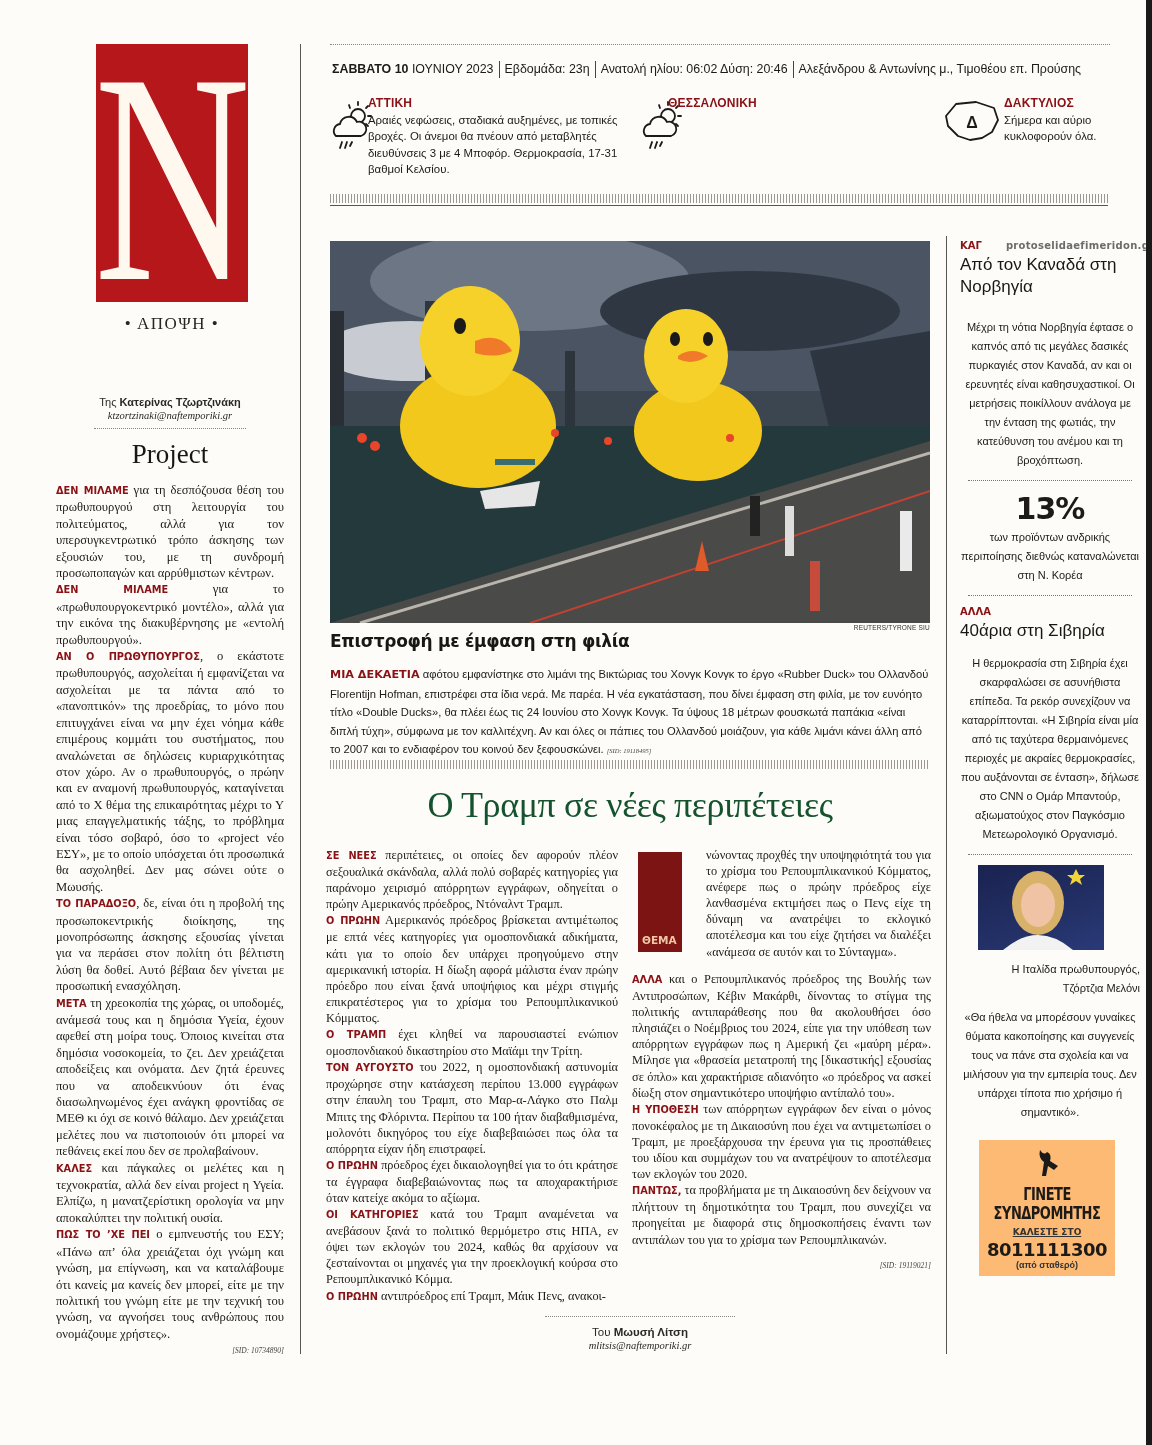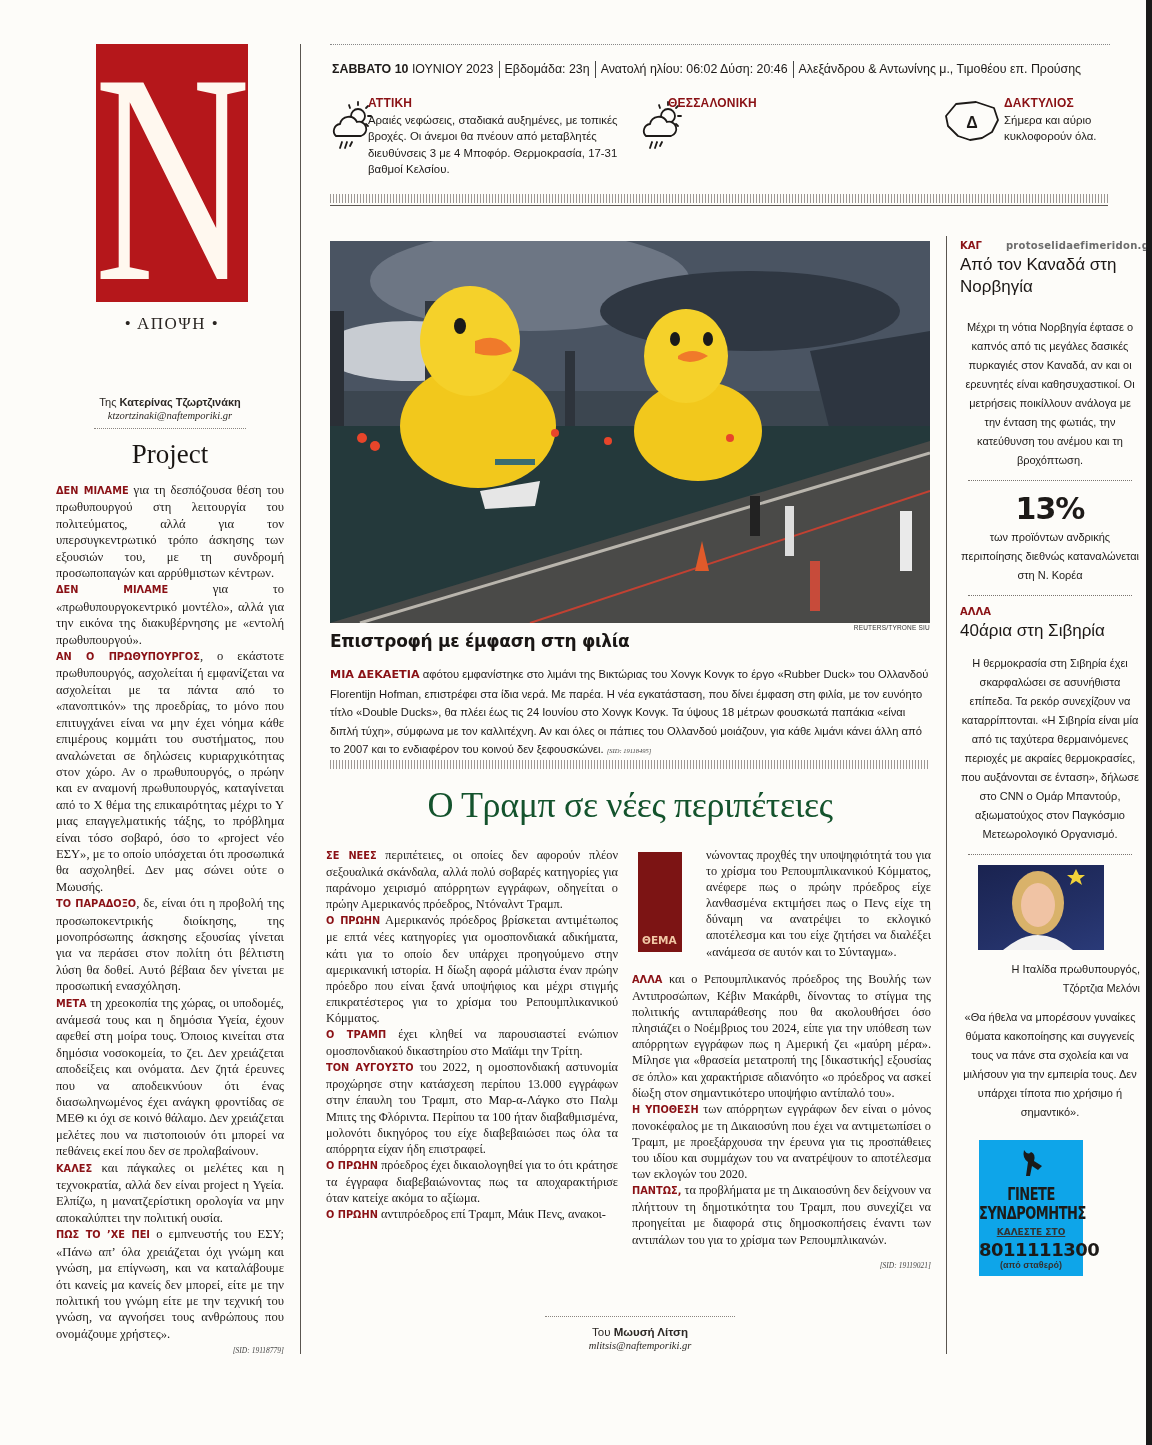--- a/index.html
+++ b/index.html
@@ -56,21 +56,21 @@
   
   #right-col { left: 960px; top: 240px; width: 180px; }
   #right-kicker { font-family: "DejaVu Sans", sans-serif; font-weight: bold; font-size: 10px; color: #8a1115; }
   #right-kicker .wm { color: #6c6c6c; font-size: 10px; letter-spacing: 0.3px; padding-left: 24px; }
   .r-head { font-size: 17px; line-height: 22px; color: #1a1614; margin-top: 3px; }
   .r-body { font-size: 11px; line-height: 19px; color: #1d1a18; text-align: center; margin-top: 10px; }
   .r-body.left { text-align: right; margin-left: 28px; }
   .r-dots { border-top: 1px dotted #7a7570; margin: 10px 8px; }
   .big-stat { font-family: "DejaVu Sans", sans-serif; font-weight: bold; font-size: 30px; text-align: center; letter-spacing: -1px; margin-top: 2px; }
   #meloni-photo { width: 126px; height: 85px; margin: 0 auto 0 18px; background: linear-gradient(160deg, #1a2350 0%, #233066 60%, #2a3a78 100%); position: relative; overflow:hidden; }
-  #subscribe { width: 104px; margin: 18px 0 0 19px; background: #0ea5e9; padding: 8px 0 6px; text-align: center; }
+  #subscribe { width: 136px; margin: 18px 0 0 19px; background: #fdba74; padding: 8px 0 6px; text-align: center; }
   #subscribe .t1 { font-family: "DejaVu Sans", sans-serif; font-weight: bold; font-size: 13px; line-height: 13px; letter-spacing: -0.5px; transform: scaleY(1.3); display:block; margin-top: 6px; }
   #subscribe .t2 { font-family: "DejaVu Sans", sans-serif; font-weight: bold; font-size: 9px; margin-top: 7px; color: #333; text-decoration: underline; }
   #subscribe .t3 { font-family: "DejaVu Sans", sans-serif; font-weight: bold; font-size: 18px; margin-top: 2px; letter-spacing: -0.5px; }
   #subscribe .t4 { font-size: 9px; font-weight: bold; color: #333; }
 
   #edge-bar { right: 0; top: 0; width: 6px; height: 1445px; background: #1a1a1a; }
 </style>
 </head>
 <body>
 
@@ -148,21 +148,21 @@
   <div id="left-title">Project</div>
   <div class="body-serif">
     <p><span class="lead">ΔΕΝ ΜΙΛΑΜΕ</span><span> για τη δεσπόζουσα θέση του πρωθυπουργού στη λειτουργία του πολιτεύματος, αλλά για τον υπερσυγκεντρωτικό τρόπο άσκησης των εξουσιών του, με τη συνδρομή προσωποπαγών και αρρύθμιστων κέντρων.</span></p>
     <p><span class="lead">ΔΕΝ ΜΙΛΑΜΕ</span><span> για το «πρωθυπουργοκεντρικό μοντέλο», αλλά για την εικόνα της διακυβέρνησης με «εντολή πρωθυπουργού».</span></p>
     <p><span class="lead">ΑΝ Ο ΠΡΩΘΥΠΟΥΡΓΟΣ</span><span>, ο εκάστοτε πρωθυπουργός, ασχολείται ή εμφανίζεται να ασχολείται με τα πάντα από το «πανοπτικόν» της προεδρίας, το μόνο που επιτυγχάνει είναι να μην έχει νόημα κάθε επιμέρους κομμάτι του συστήματος, που αναλώνεται σε δηλώσεις κυριαρχικότητας στον χώρο. Αν ο πρωθυπουργός, ο πρώην και εν αναμονή πρωθυπουργός, καταγίνεται από το Χ θέμα της επικαιρότητας μέχρι το Υ μιας επαγγελματικής τάξης, το πρόβλημα είναι τόσο σοβαρό, όσο το «project νέο ΕΣΥ», με το οποίο υπόσχεται ότι προσωπικά θα ασχοληθεί. Δεν μας σώνει ούτε ο Μωυσής.</span></p>
     <p><span class="lead">ΤΟ ΠΑΡΑΔΟΞΟ</span><span>, δε, είναι ότι η προβολή της προσωποκεντρικής διοίκησης, της μονοπρόσωπης άσκησης εξουσίας γίνεται για να περάσει στον πολίτη ότι βέλτιστη λύση θα δοθεί. Αυτό βέβαια δεν γίνεται με προσωπική ενασχόληση.</span></p>
     <p><span class="lead">ΜΕΤΑ</span><span> τη χρεοκοπία της χώρας, οι υποδομές, ανάμεσά τους και η δημόσια Υγεία, έχουν αφεθεί στη μοίρα τους. Όποιος κινείται στα δημόσια νοσοκομεία, το ζει. Δεν χρειάζεται αποδείξεις και ονόματα. Δεν ζητά έρευνες που να αποδεικνύουν ότι ένας διασωληνωμένος έχει ανάγκη φροντίδας σε ΜΕΘ κι όχι σε κοινό θάλαμο. Δεν χρειάζεται μελέτες που να πιστοποιούν ότι μπορεί να πεθάνεις εκεί που δεν σε προλαβαίνουν.</span></p>
     <p><span class="lead">ΚΑΛΕΣ</span><span> και πάγκαλες οι μελέτες και η τεχνοκρατία, αλλά δεν είναι project η Υγεία. Ελπίζω, η μανατζερίστικη ορολογία να μην αποκαλύπτει την πολιτική ουσία.</span></p>
     <p><span class="lead">ΠΩΣ ΤΟ ’ΧΕ ΠΕΙ</span><span> ο εμπνευστής του ΕΣΥ; «Πάνω απ’ όλα χρειάζεται όχι γνώμη και γνώση, μα επίγνωση, και να καταλάβουμε ότι κανείς μα κανείς δεν μπορεί, είτε με την πολιτική του γνώμη είτε με την τεχνική του γνώση, να αγνοήσει τους ανθρώπους που ονομάζουμε χρήστες».</span></p>
   </div>
-  <div class="sid" style="margin-top:4px;">[SID: 19118779]</div>
+  <div class="sid" style="margin-top:4px;">[SID: 10734890]</div>
 </div>
 
 <div id="photo" class="abs">
   <svg width="600" height="382" viewBox="0 0 600 382">
     <rect x="0" y="0" width="600" height="180" fill="#4a5462"></rect>
     <ellipse cx="200" cy="40" rx="160" ry="50" fill="#6d7684"></ellipse>
     <ellipse cx="420" cy="70" rx="150" ry="40" fill="#2f3742"></ellipse>
     <ellipse cx="80" cy="110" rx="90" ry="30" fill="#c8ccd2"></ellipse>
     <rect x="0" y="150" width="600" height="40" fill="#3c4650"></rect>
     <rect x="0" y="70" width="14" height="120" fill="#2a2f36"></rect>
@@ -210,20 +210,21 @@
 <div class="abs hatch" style="left:330px; top:760px; width:600px;"></div>
 
 <div id="main-title" class="abs">Ο Τραμπ σε νέες περιπέτειες</div>
 
 <div id="col-a" class="abs body-serif tight">
   <p><span class="lead">ΣΕ ΝΕΕΣ</span><span> περιπέτειες, οι οποίες δεν αφορούν πλέον σεξουαλικά σκάνδαλα, αλλά πολύ σοβαρές κατηγορίες για παράνομο χειρισμό απόρρητων εγγράφων, οδηγείται ο πρώην Αμερικανός πρόεδρος, Ντόναλντ Τραμπ.</span></p>
   <p><span class="lead">Ο ΠΡΩΗΝ</span><span> Αμερικανός πρόεδρος βρίσκεται αντιμέτωπος με επτά νέες κατηγορίες για ομοσπονδιακά αδικήματα, κάτι για το οποίο δεν υπάρχει προηγούμενο στην αμερικανική ιστορία. Η δίωξη αφορά μάλιστα έναν πρώην πρόεδρο που είναι ξανά υποψήφιος και μέχρι στιγμής επικρατέστερος για το χρίσμα του Ρεπουμπλικανικού Κόμματος.</span></p>
   <p><span class="lead">Ο ΤΡΑΜΠ</span><span> έχει κληθεί να παρουσιαστεί ενώπιον ομοσπονδιακού δικαστηρίου στο Μαϊάμι την Τρίτη.</span></p>
   <p><span class="lead">ΤΟΝ ΑΥΓΟΥΣΤΟ</span><span> του 2022, η ομοσπονδιακή αστυνομία προχώρησε στην κατάσχεση περίπου 13.000 εγγράφων στην έπαυλη του Τραμπ, στο Μαρ-α-Λάγκο στο Παλμ Μπιτς της Φλόριντα. Περίπου τα 100 ήταν διαβαθμισμένα, μολονότι δικηγόρος του είχε διαβεβαιώσει πως όλα τα απόρρητα είχαν ήδη επιστραφεί.</span></p>
   <p><span class="lead">Ο ΠΡΩΗΝ</span><span> πρόεδρος έχει δικαιολογηθεί για το ότι κράτησε τα έγγραφα διαβεβαιώνοντας πως τα αποχαρακτήρισε όταν κατείχε ακόμα το αξίωμα.</span></p>
+  <p><span class="lead">ΟΙ ΚΑΤΗΓΟΡΙΕΣ</span><span> κατά του Τραμπ αναμένεται να ανεβάσουν ξανά το πολιτικό θερμόμετρο στις ΗΠΑ, εν όψει των εκλογών του 2024, καθώς θα αρχίσουν να ζεσταίνονται οι μηχανές για την προεκλογική κούρσα στο Ρεπουμπλικανικό Κόμμα.</span></p>
   <p><span class="lead">Ο ΠΡΩΗΝ</span><span> αντιπρόεδρος επί Τραμπ, Μάικ Πενς, ανακοι-</span></p>
 </div>
 
 <div id="thema" class="abs">
   <span>ΘΕΜΑ</span>
 </div>
 
 <div id="col-b" class="abs body-serif tight">
   <p>νώνοντας προχθές την υποψηφιότητά του για το χρίσμα του Ρεπουμπλικανικού Κόμματος, ανέφερε πως ο πρώην πρόεδρος είχε λανθασμένα εκτιμήσει πως ο Πενς είχε τη δύναμη να ανατρέψει το εκλογικό αποτέλεσμα και του είχε ζητήσει να διαλέξει «ανάμεσα σε αυτόν και το Σύνταγμα».</p>
 </div>

